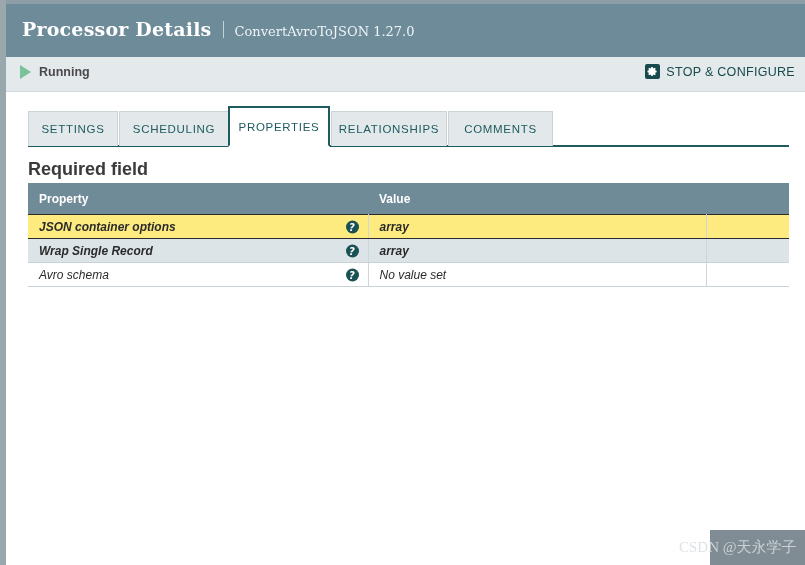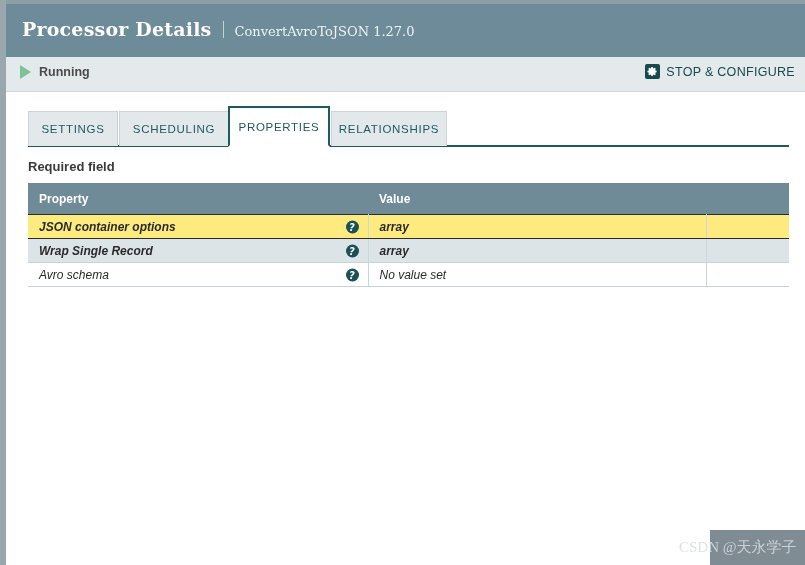--- a/index.html
+++ b/index.html
@@ -178,21 +178,21 @@
     font-weight: normal;
     z-index: 3;
   }
 
   
   .content { position: absolute; left: 0; top: 142px; width: 799px; }
   .required-note {
     position: absolute;
     left: 22px;
     top: 13px;
-    font-size: 13px;
+    font-size: 18px;
     font-weight: bold;
     color: #3a3a3a;
   }
 
   
   .ptable {
     position: absolute;
     left: 22px;
     top: 37px;
     width: 761px;
@@ -310,20 +310,23 @@
       </div>
 
       <div class="tab active" style="left:222px; width:102px;">
         <span>PROPERTIES</span>
       </div>
 
       <div class="tab" style="left:325px; width:116px;">
         <span>RELATIONSHIPS</span>
       </div>
 
+      <div class="tab" style="left:442px; width:105px;">
+        <span>COMMENTS</span>
+      </div>
     </div>
 
     <div class="content">
       <div class="required-note">Required field</div>
 
       <table class="ptable">
         <colgroup>
           <col style="width:340px">
           <col style="width:338px">
           <col style="width:83px">

